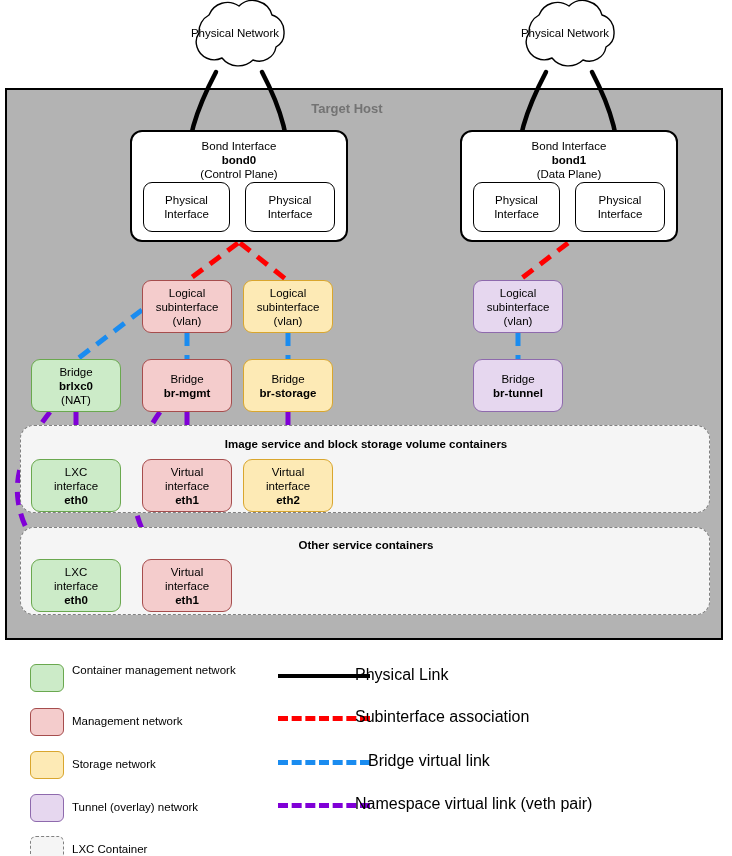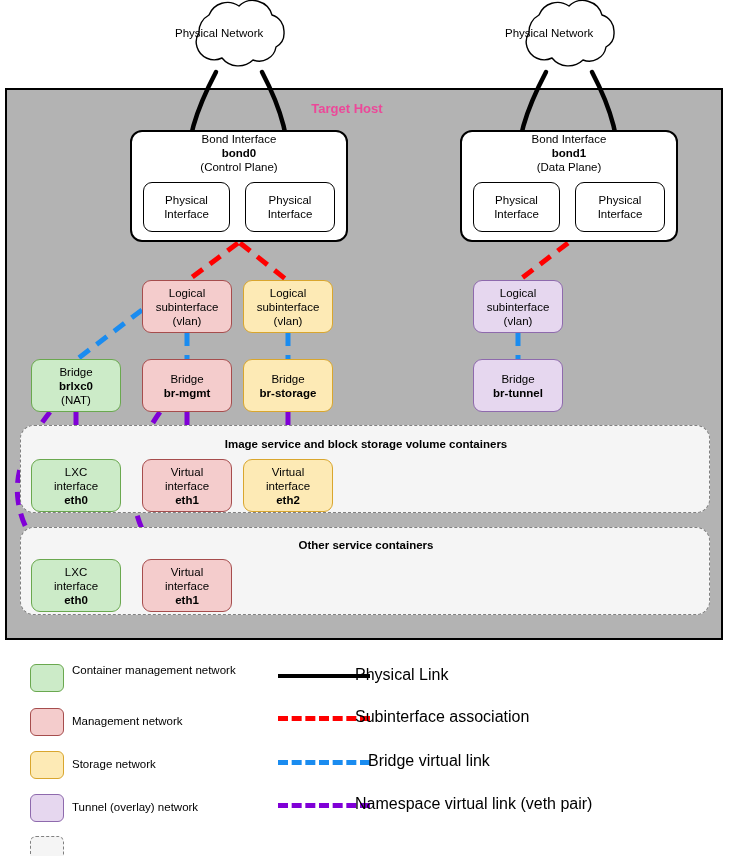--- a/index.html
+++ b/index.html
@@ -52,29 +52,30 @@
     border: 2px solid #000000;
     box-sizing: border-box;
   }
   .host-title {
     position: absolute;
     left: 0; top: 101px;
     width: 694px;
     text-align: center;
     font-size: 13px;
     font-weight: bold;
-    color: #ec4899;
+    color: #737373;
   }
 
   
   .bond {
     background: #ffffff;
     border: 2.5px solid #000000;
     border-radius: 12px;
     justify-content: flex-start;
+    padding-top: 7px;
   }
   .phys {
     background: #ffffff;
     border: 1.6px solid #000000;
     border-radius: 9px;
   }
 
   
   .lxc-panel {
     position: absolute;
@@ -133,20 +134,21 @@
   .legend-line.purple  { border-top-color:#8000d7; border-top-style: dashed; border-top-width: 5px;}
   .legend-label-right {
     position: absolute;
     font-size: 16px;
     line-height: 15px;
     color: #000;
     white-space: nowrap;
   }
   .cloud-label {
     position: absolute;
+    text-align: center;
     font-size: 11.5px;
     line-height: 14px;
     color: #000;
     width: 120px;
   }
 </style>
 </head>
 <body>
 
 <div id="diagram-root">
@@ -327,20 +329,21 @@
     <div class="legend-swatch c-red" style="left:30px; top:58px;"></div>
     <div class="legend-label" style="left:72px; top:64px;">Management network</div>
 
     <div class="legend-swatch c-yellow" style="left:30px; top:101px;"></div>
     <div class="legend-label" style="left:72px; top:107px;">Storage network</div>
 
     <div class="legend-swatch c-purple" style="left:30px; top:144px;"></div>
     <div class="legend-label" style="left:72px; top:150px;">Tunnel (overlay) network</div>
 
     <div class="legend-swatch dashed" style="left:30px; top:186px;"></div>
+    <div class="legend-label" style="left:72px; top:192px;">LXC Container</div>
 
     <div class="legend-line solid" style="left:278px; top:24px;"></div>
     <div class="legend-label-right" style="left:355px; top:17px;">Physical Link</div>
 
     <div class="legend-line red" style="left:278px; top:66px;"></div>
     <div class="legend-label-right" style="left:355px; top:59px;">Subinterface association</div>
 
     <div class="legend-line blue" style="left:278px; top:110px;"></div>
     <div class="legend-label-right" style="left:355px; top:103px;padding-left:13px;">Bridge virtual link</div>
 

